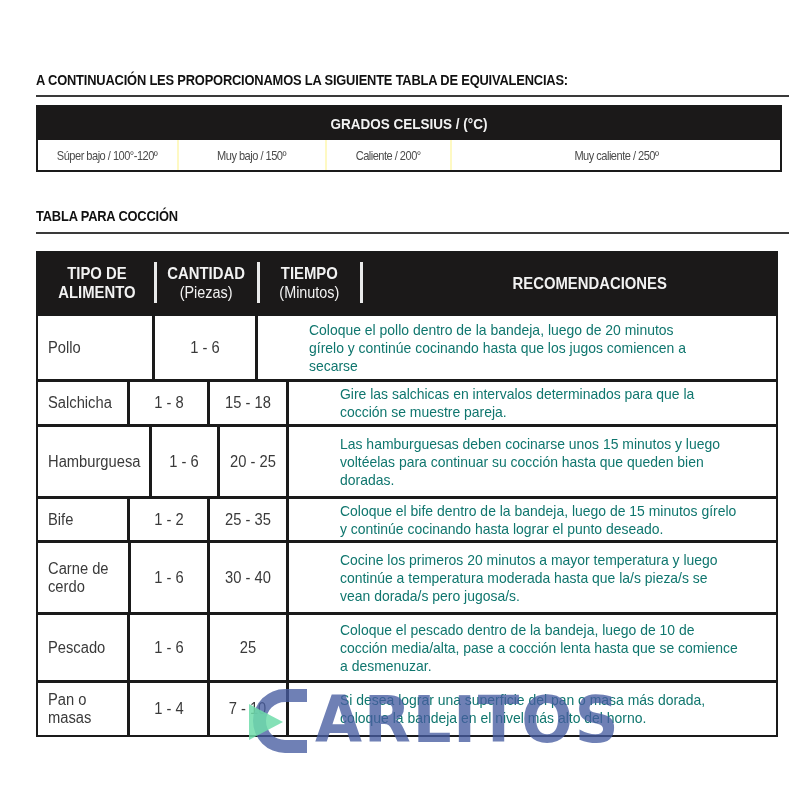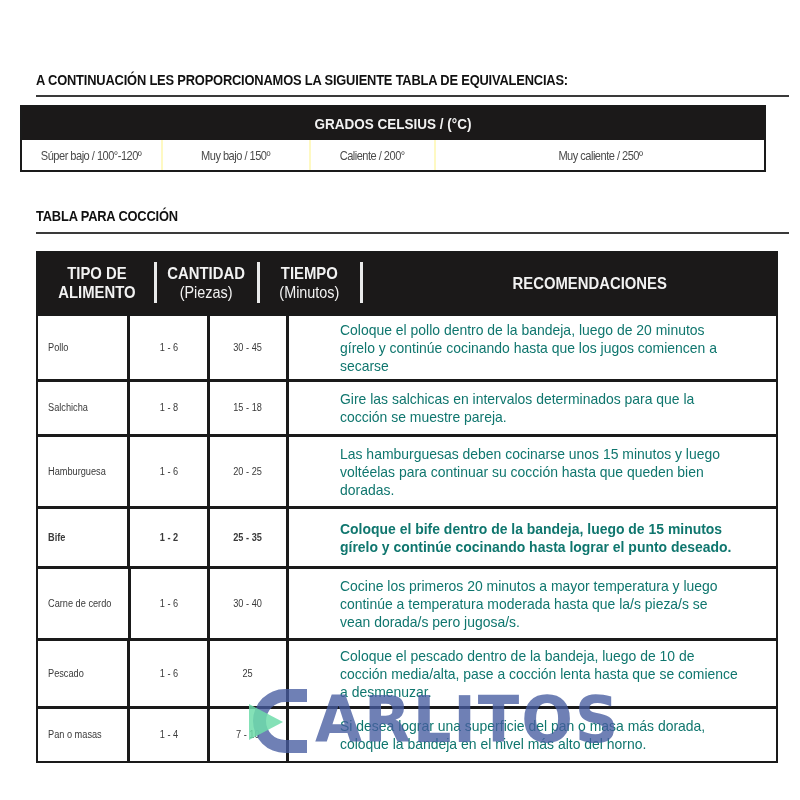--- a/index.html
+++ b/index.html
@@ -30,21 +30,21 @@
     .rule {
       position: absolute;
       left: 36px;
       width: 753px;
       height: 2px;
       background: #3a3a3a;
     }
     
     .temp-table {
       position: absolute;
-      left: 20px;
+      left: 36px;
       top: 105px;
       width: 746px;
       height: 67px;
       border: 2px solid #1a1a1a;
       box-sizing: border-box;
       background: #1b1919;
     }
     .temp-header {
       height: 33px;
       display: flex;
@@ -120,21 +120,21 @@
     .c4 { flex: 1; margin-left: 43px; }
 
     .cook-row {
       display: flex;
       border-top: 3px solid #1a1a1a;
       box-sizing: border-box;
     }
     .cook-row .cell {
       display: flex;
       align-items: center;
-      font-size: 10px;
+      font-size: 16px;
       color: #3a3a3a;
       box-sizing: border-box;
       line-height: 18px;
     }
     .cook-row .cell.c1 { padding-left: 10px; border-right: 3px solid #1a1a1a; }
     .cook-row .cell.c2 { justify-content: center; border-right: 3px solid #1a1a1a; }
     .cook-row .cell.c3 { justify-content: center; border-right: 3px solid #1a1a1a; }
     .cook-row .cell.c4 {
       padding: 0 6px 0 8px;
       font-size: 15px;
@@ -212,29 +212,26 @@
     </div>
   </div>
 
   <div class="cook-row" style="height:66px;">
     <div class="cell c1">
         <span class="t">Pollo</span>
       </div>
     <div class="cell c2">
         <span class="t">1 - 6</span>
       </div>
-    <div class="cell c3">
-        <span class="t">30 - 45</span>
-      </div>
     <div class="cell c4">
         <span class="t">Coloque el pollo dentro de la bandeja, luego de 20 minutos gírelo y continúe cocinando hasta que los jugos comiencen a secarse</span>
       </div>
   </div>
 
-  <div class="cook-row" style="height:55px;">
+  <div class="cook-row" style="height:45px;">
     <div class="cell c1">
         <span class="t">Salchicha</span>
       </div>
     <div class="cell c2">
         <span class="t">1 - 8</span>
       </div>
     <div class="cell c3">
         <span class="t">15 - 18</span>
       </div>
     <div class="cell c4">
@@ -250,21 +247,21 @@
         <span class="t">1 - 6</span>
       </div>
     <div class="cell c3">
         <span class="t">20 - 25</span>
       </div>
     <div class="cell c4">
         <span class="t">Las hamburguesas deben cocinarse unos 15 minutos y luego voltéelas para continuar su cocción hasta que queden bien doradas.</span>
       </div>
   </div>
 
-  <div class="cook-row" style="height:60px;font-weight:bold;">
+  <div class="cook-row" style="height:44px;">
     <div class="cell c1">
         <span class="t">Bife</span>
       </div>
     <div class="cell c2">
         <span class="t">1 - 2</span>
       </div>
     <div class="cell c3">
         <span class="t">25 - 35</span>
       </div>
     <div class="cell c4">

